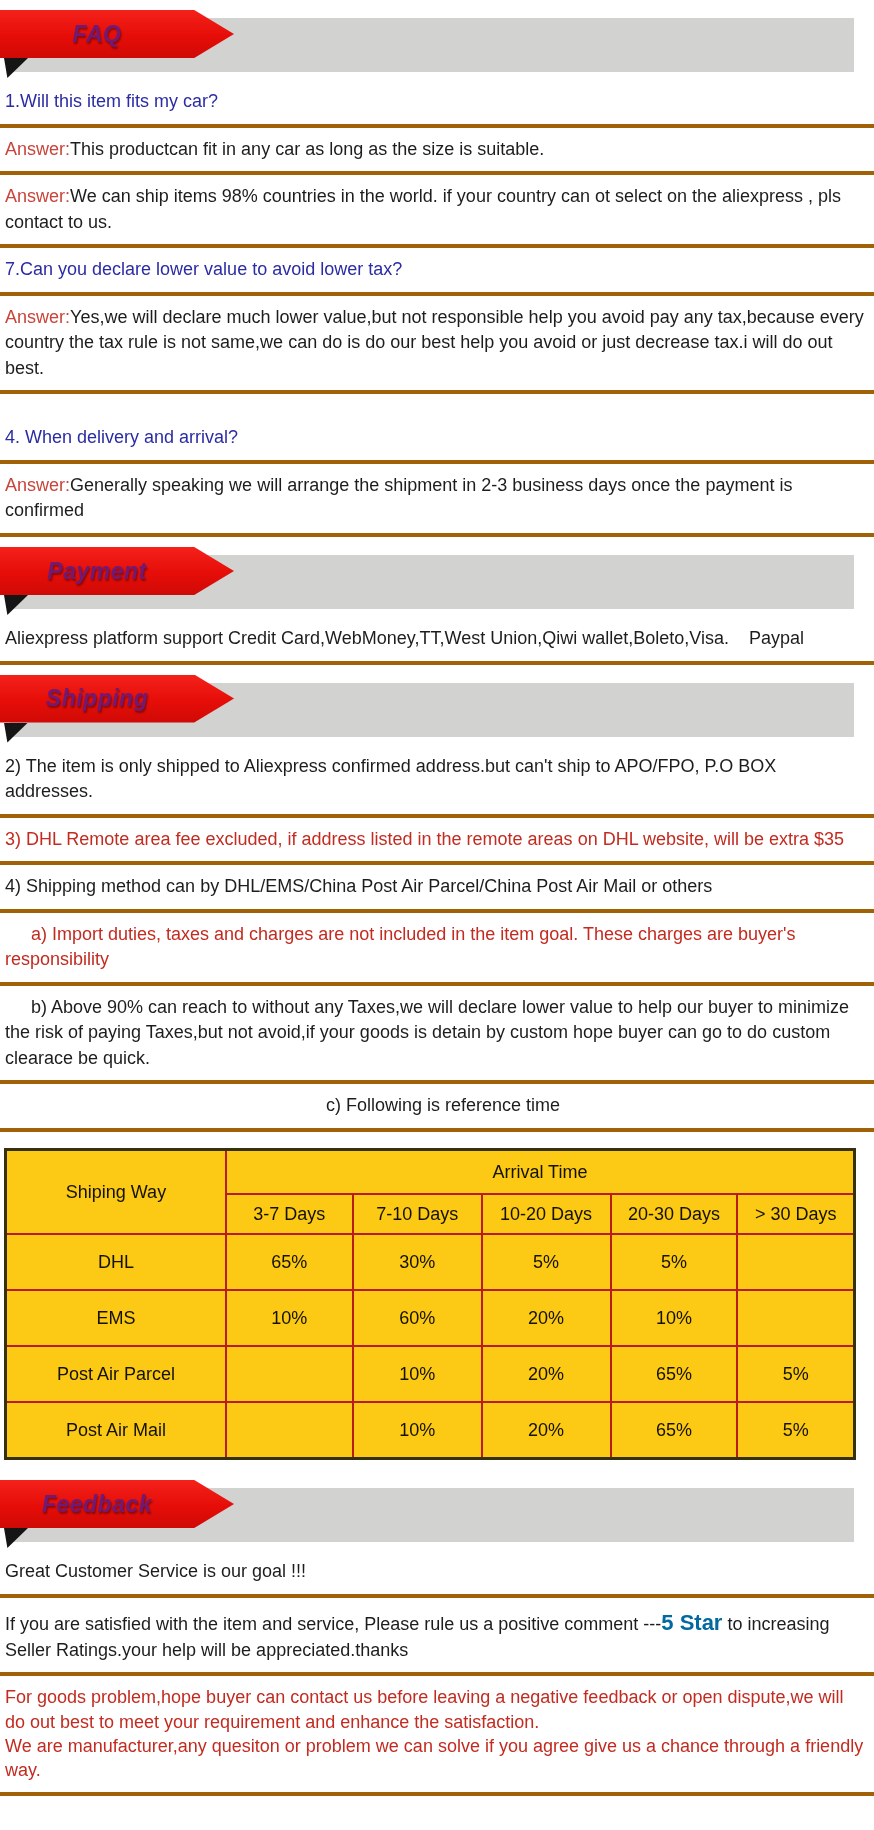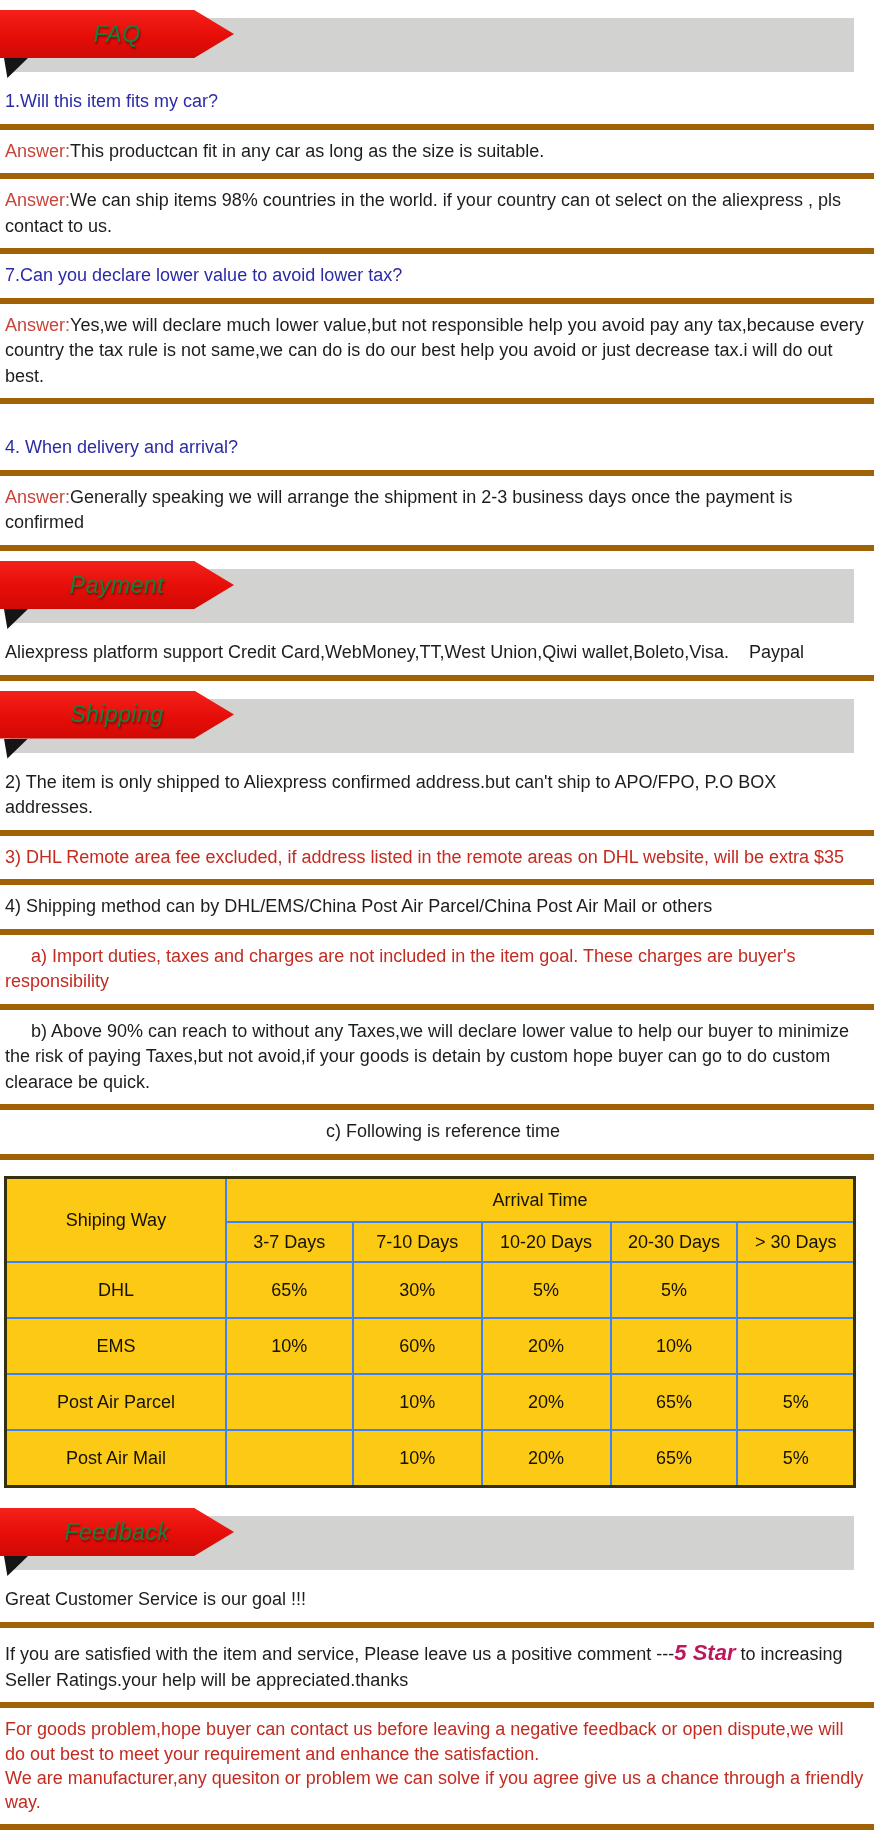--- a/index.html
+++ b/index.html
@@ -19,57 +19,56 @@
   }
   .banner .arrow {
     position:absolute; left:0; top:2px; width:234px; height:48px;
     background:linear-gradient(180deg,#f4211a 0%,#e60d08 55%,#cf0a06 100%);
     clip-path:polygon(0 0, 83% 0, 100% 50%, 83% 100%, 0 100%);
     filter:drop-shadow(2px 3px 2px rgba(0,0,0,0.45));
   }
   .banner .label {
     position:absolute; left:0; top:2px; width:194px; height:48px;
     display:flex; align-items:center; justify-content:center;
-    color:#15803d; font-weight:normal; font-style:italic; font-size:23px;
+    color:#701a75; font-weight:bold; font-style:italic; font-size:23px;
     letter-spacing:0.5px;
     text-shadow:1px 2px 2px rgba(0,0,0,0.4);
-    margin-left:20px;
   }
   .banner .fold {
     position:absolute; left:4px; top:50px; width:24px; height:20px;
     background:#151515;
     clip-path:polygon(0 0, 100% 0, 14% 100%);
   }
 
   
   .row {
     padding:9px 8px 9px 5px;
-    border-bottom:6px solid #a16207;
+    border-bottom:4px solid #a16207;
     font-size:18px; line-height:1.42;
   }
   .question { color:#2b2ba6; }
   .ans-label { color:#c9443a; }
   .redtext { color:#c32b20; }
   .tips { color:#c32b20; padding-left:52px; padding-top:4px; }
   .ti { text-indent:26px; }
   .ind { padding-left:20px;text-align:center; }
   .mt { margin-top:22px; }
   .bold { font-weight:normal; margin-left:20px; }
-  .star { color:#be185d; font-style:italic; font-size:22px; font-weight:bold; }
+  .star { color:#0369a1; font-size:22px; font-weight:bold; }
 
   
   table.ship {
     border-collapse:collapse;
     background:#fcc914;
     width:852px;
     margin:16px 0 18px 4px;
     border:3px solid #35300e;
   }
   table.ship td, table.ship th {
-    border:2px solid #3b82f6;
+    border:2px solid #b91c1c;
     text-align:center; vertical-align:middle;
     font-size:18px; font-weight:normal; color:#141204;
   }
   th.corner { width:218px; font-size:18px; }
   th.arrival { font-weight:bold; font-size:21px; height:40px; }
   td.sub { height:36px; }
   td.data { height:52px; }
   td.way { height:52px; }
 
   .feedback-red { line-height:1.35; }
@@ -179,19 +178,19 @@
     </table>
 
   <div class="banner">
     <div class="bar"></div>
     <div class="arrow"></div>
     <div class="fold"></div>
     <div class="label">Feedback</div>
   </div>
 
   <div class="row">Great Customer Service is our goal !!!</div>
-  <div class="row"><span>If you are satisfied with the item and service, Please leave us a positive comment ---</span><span class="star">5 Star</span><span> to increasing Seller Ratings.your help will be appreciated.thanks</span></div>
+  <div class="row"><span>If you are satisfied with the item and service, Please rule us a positive comment ---</span><span class="star">5 Star</span><span> to increasing Seller Ratings.your help will be appreciated.thanks</span></div>
   <div class="row redtext feedback-red">
     <div>For goods problem,hope buyer can contact us before leaving a negative feedback or open dispute,we will do out best to meet your requirement and enhance the satisfaction.</div>
     <div>We are manufacturer,any quesiton or problem we can solve if you agree give us a chance through a friendly way.</div>
   </div>
 
 </div>
 
 </body></html>

